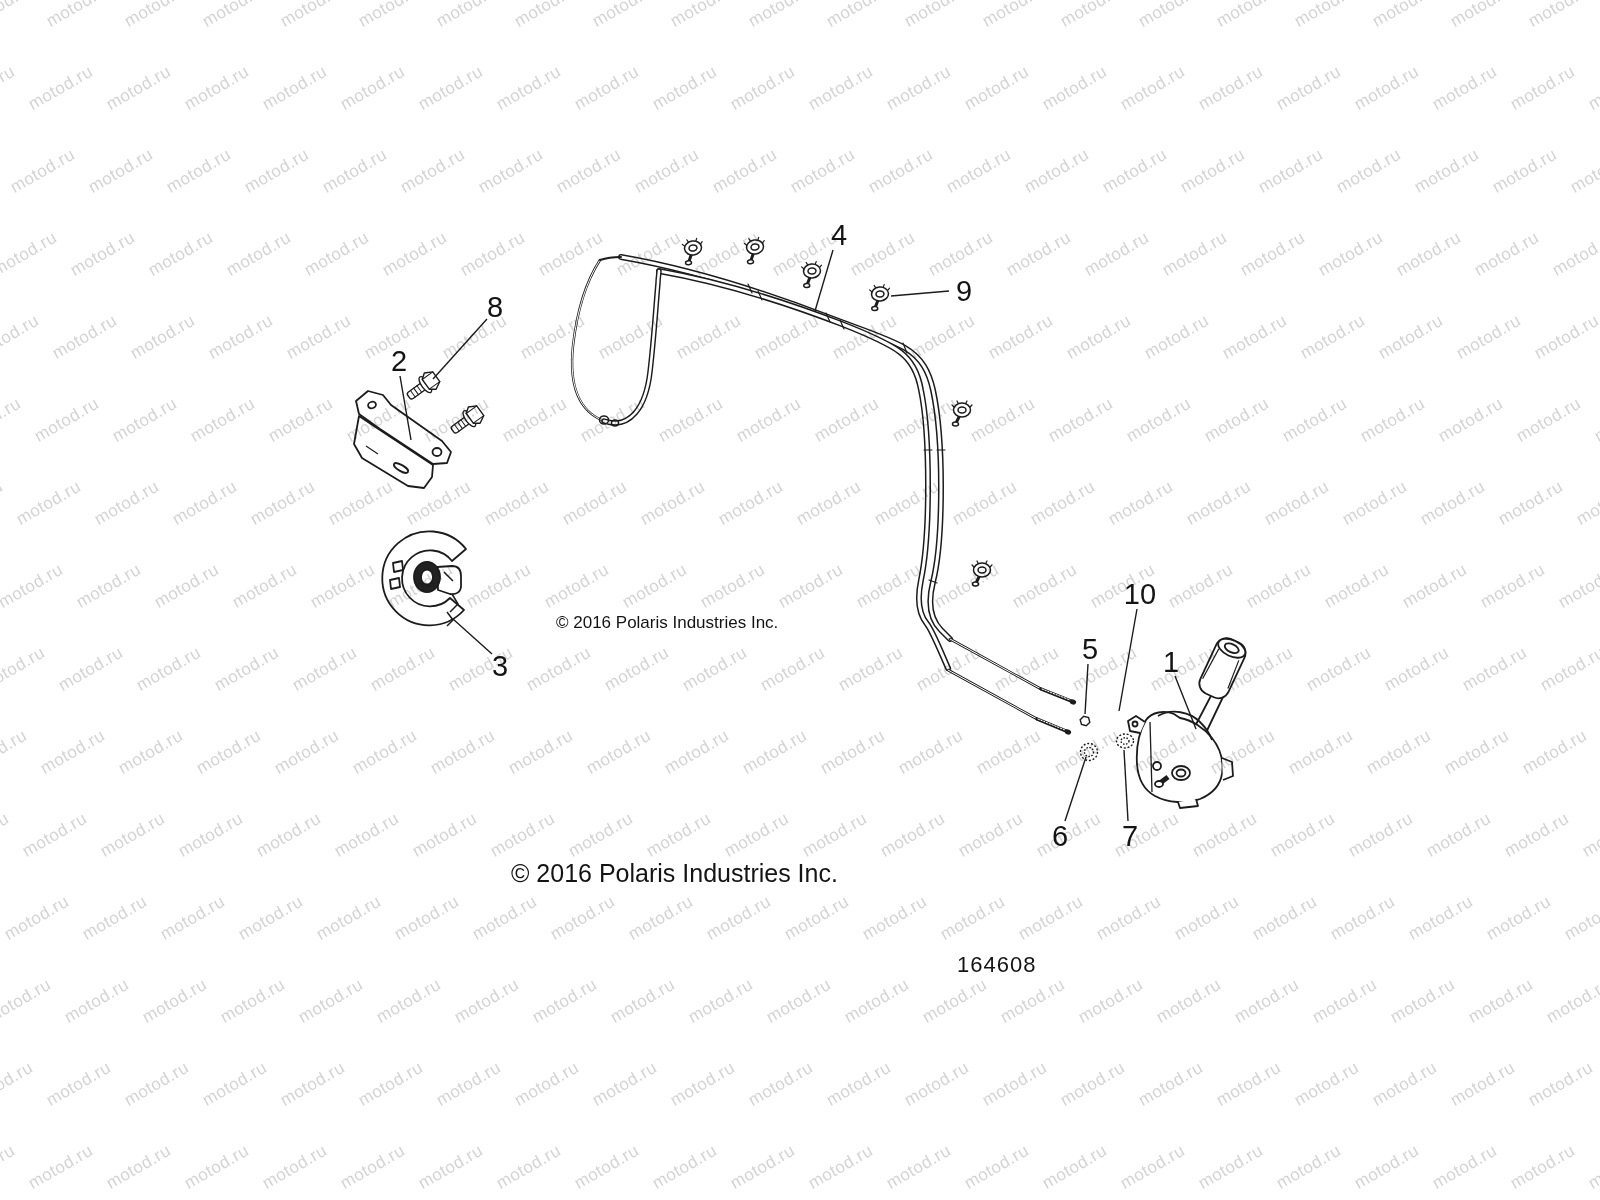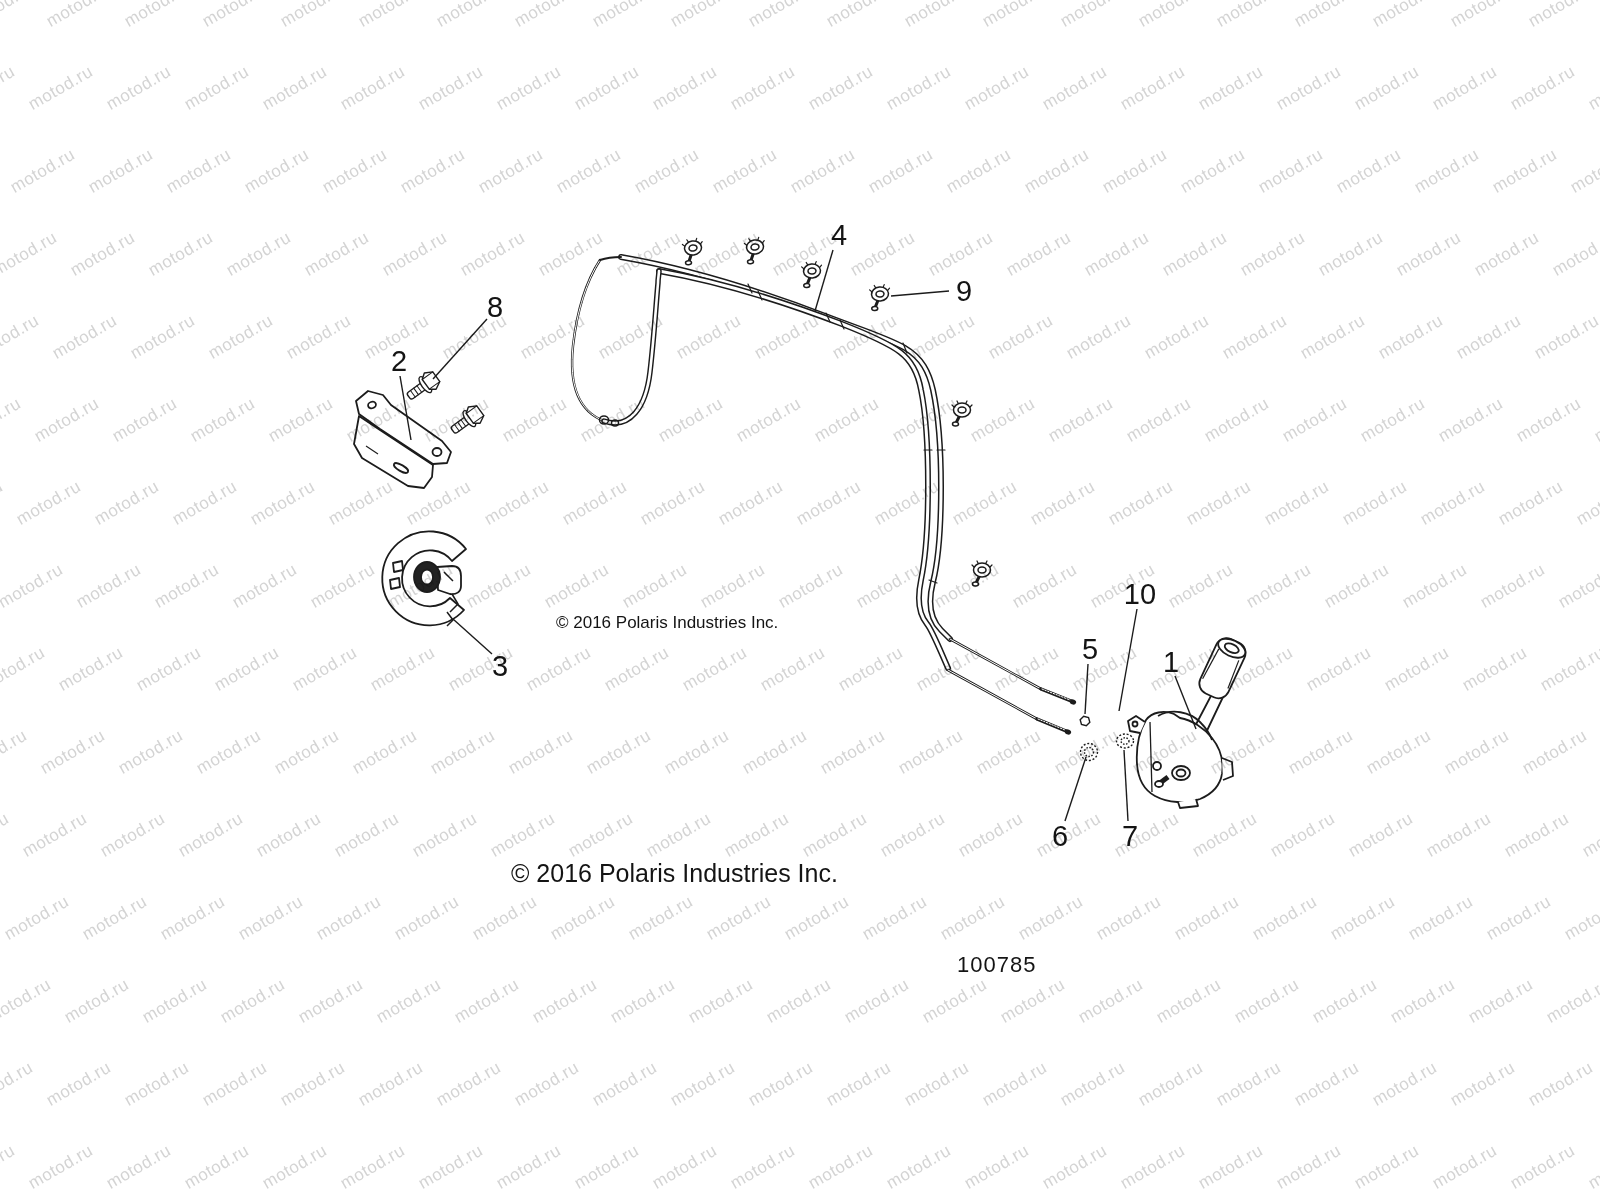--- a/index.html
+++ b/index.html
@@ -233,21 +233,21 @@
         </g>
         <g>
           <line x1="1137" y1="609" x2="1119" y2="711" stroke="#1c1c1c" stroke-width="1.4"></line>
           <text x="1140" y="594" text-anchor="middle" dominant-baseline="central" font-size="29" class="callout">10</text>
         </g>
       </g>
   </svg>
 
   <div id="copyright-small" class="note">© 2016 Polaris Industries Inc.</div>
   <div id="copyright-large" class="note">© 2016 Polaris Industries Inc.</div>
-  <div id="part-number" class="note">100785</div>
+  <div id="part-number" class="note">164608</div>
 
   <div id="watermark-layer">
       <span class="wm" style="left: -30px; top: 13px; color: rgb(201, 201, 201); opacity: 0.8; font-size: 17px;">motod.ru</span>
       <span class="wm" style="left: 48px; top: 13px; color: rgb(201, 201, 201); opacity: 0.8; font-size: 17px;">motod.ru</span>
       <span class="wm" style="left: 126px; top: 13px; color: rgb(201, 201, 201); opacity: 0.8; font-size: 17px;">motod.ru</span>
       <span class="wm" style="left: 204px; top: 13px; color: rgb(201, 201, 201); opacity: 0.8; font-size: 17px;">motod.ru</span>
       <span class="wm" style="left: 282px; top: 13px; color: rgb(201, 201, 201); opacity: 0.8; font-size: 17px;">motod.ru</span>
       <span class="wm" style="left: 360px; top: 13px; color: rgb(201, 201, 201); opacity: 0.8; font-size: 17px;">motod.ru</span>
       <span class="wm" style="left: 438px; top: 13px; color: rgb(201, 201, 201); opacity: 0.8; font-size: 17px;">motod.ru</span>
       <span class="wm" style="left: 516px; top: 13px; color: rgb(201, 201, 201); opacity: 0.8; font-size: 17px;">motod.ru</span>

